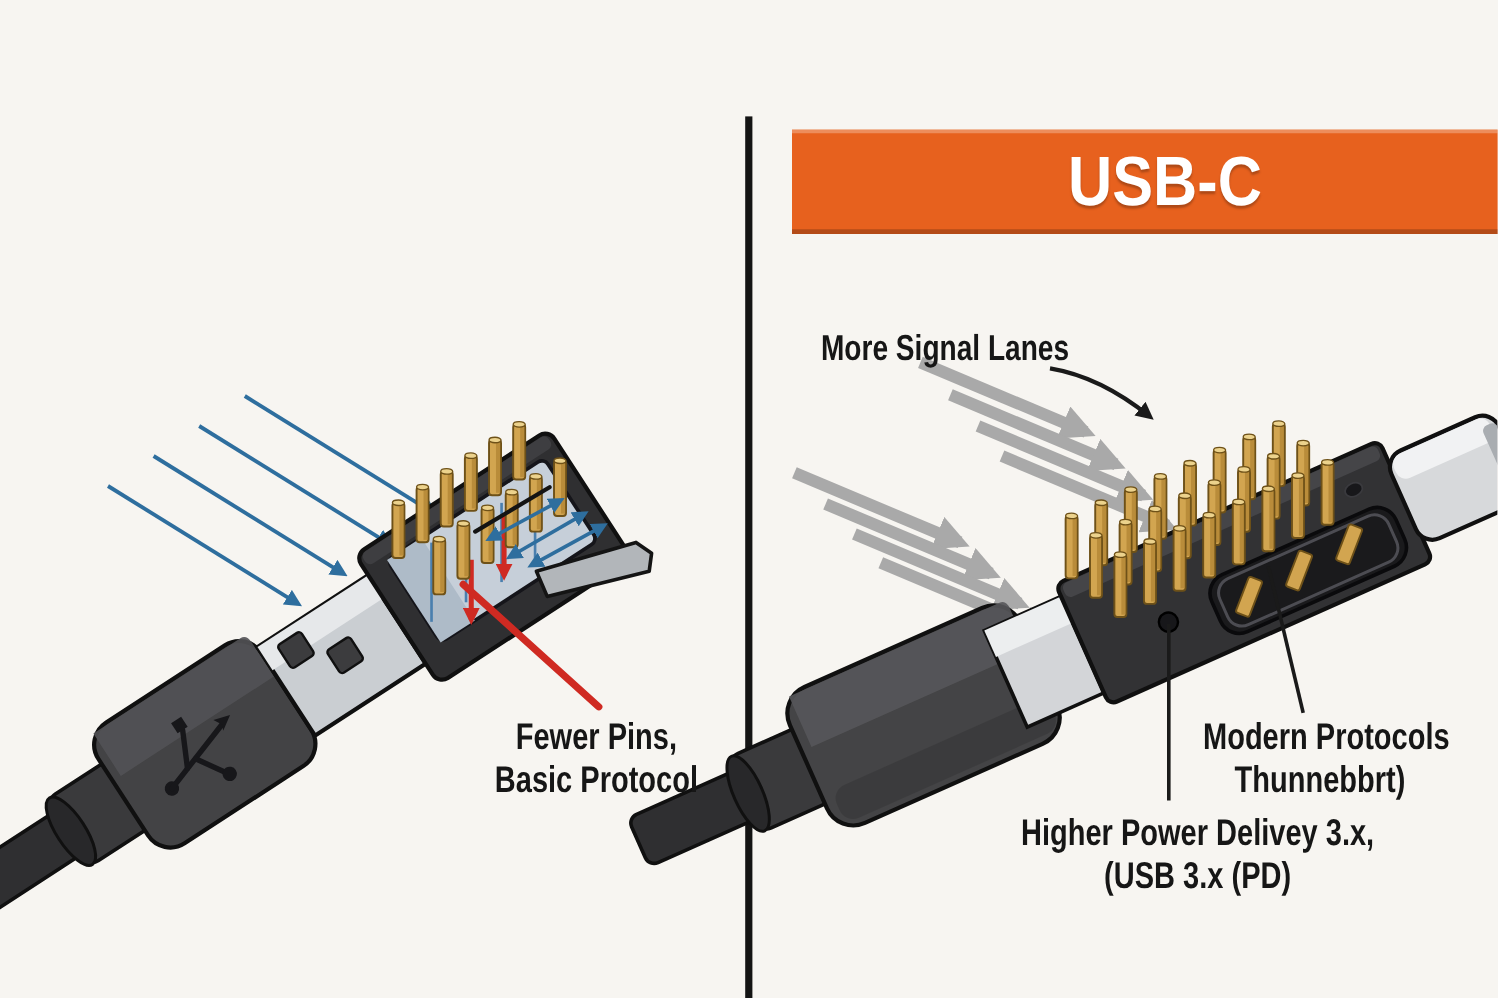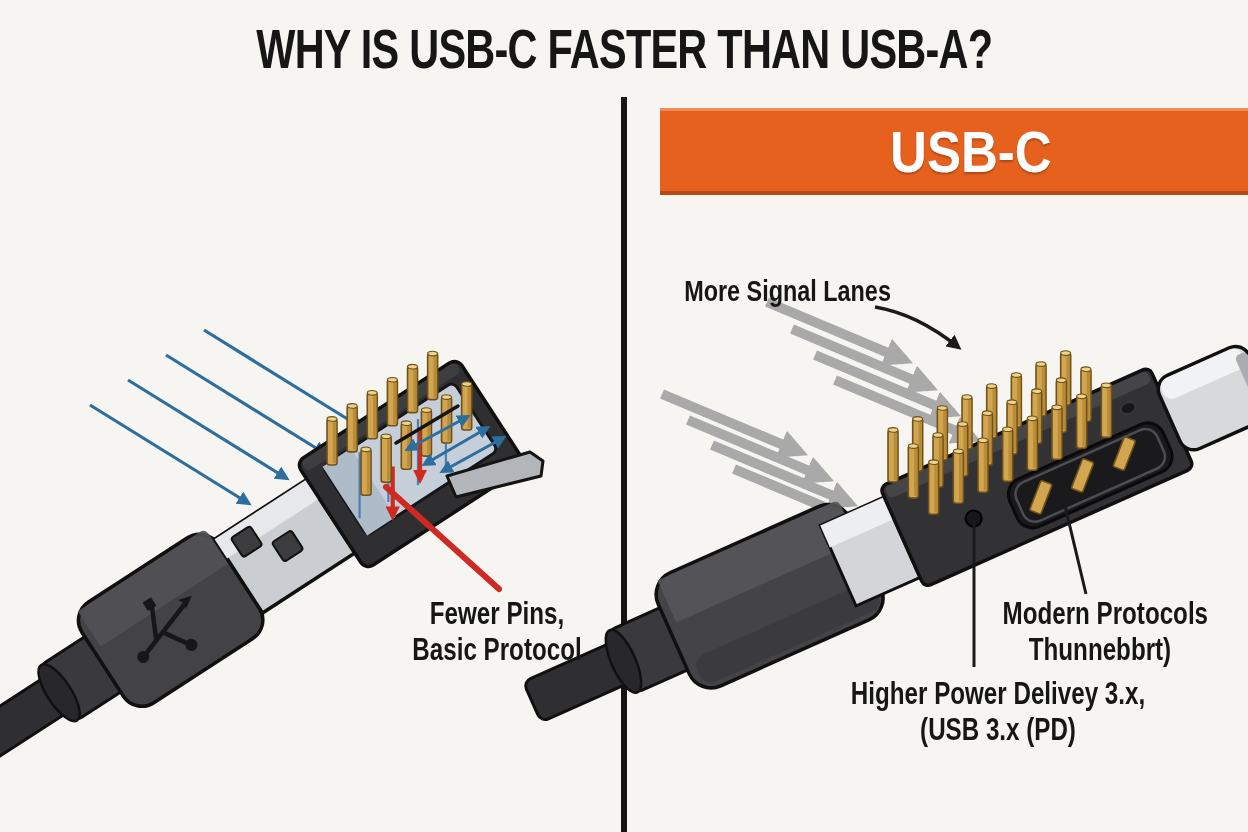--- a/index.html
+++ b/index.html
@@ -33,23 +33,20 @@
   .f-goldl{fill:var(--gold-light,#ecd28c);}
   .s-blue{stroke:var(--blue-arrow,#2e6e9e);}
   .s-gray{stroke:var(--gray-arrow,#a9a9a9);}
   .s-red{stroke:var(--red-accent,#cf2a22);}
 </style>
 </head>
 <body>
 
 <div class="stage">
 
-  <div class="title-band">
-    <h1>WHY IS USB-C FASTER THAN USB-A?</h1>
-  </div>
 
   <div class="hdr hdr-right">
     <span>USB-C</span>
   </div>
   <div class="divider"></div>
 
   <svg class="art" width="1248" height="832" viewBox="0 0 1248 832">
     <defs>
       <marker id="mB" viewBox="0 0 10 10" refX="7" refY="5" markerWidth="4.5" markerHeight="4.5" orient="auto">
         <path d="M0,0L10,5L0,10z" fill="#2e6e9e"></path>

